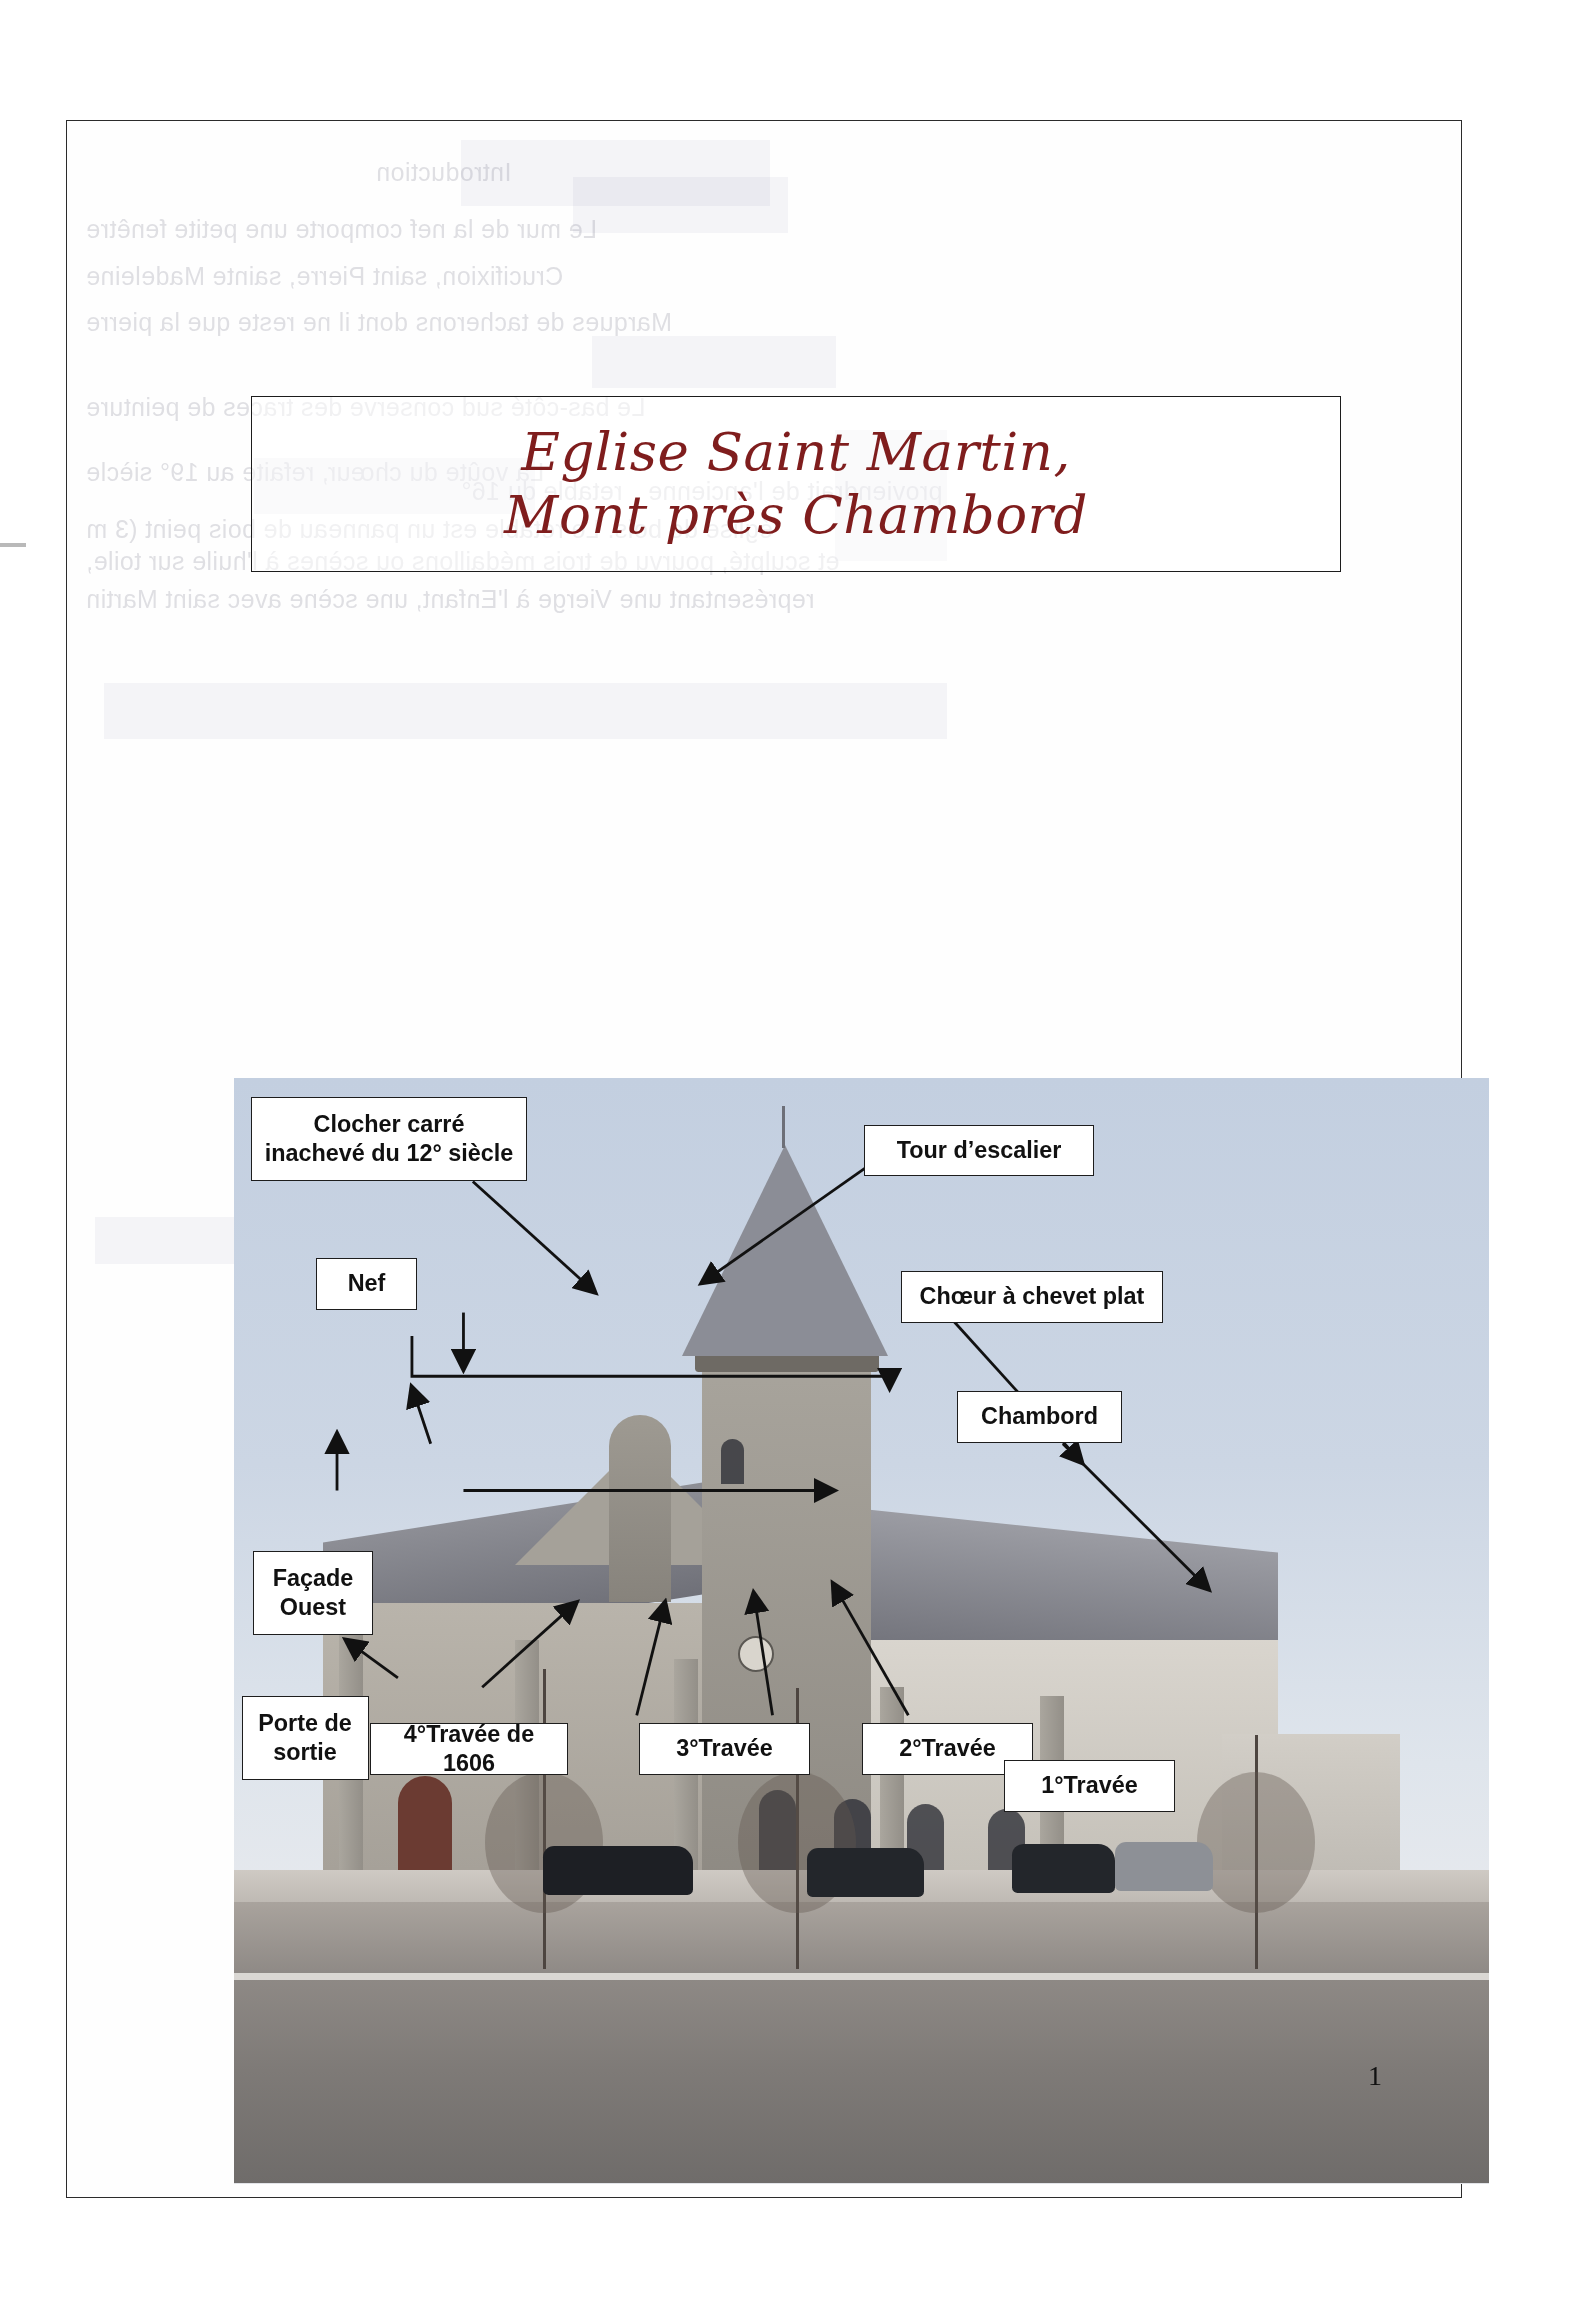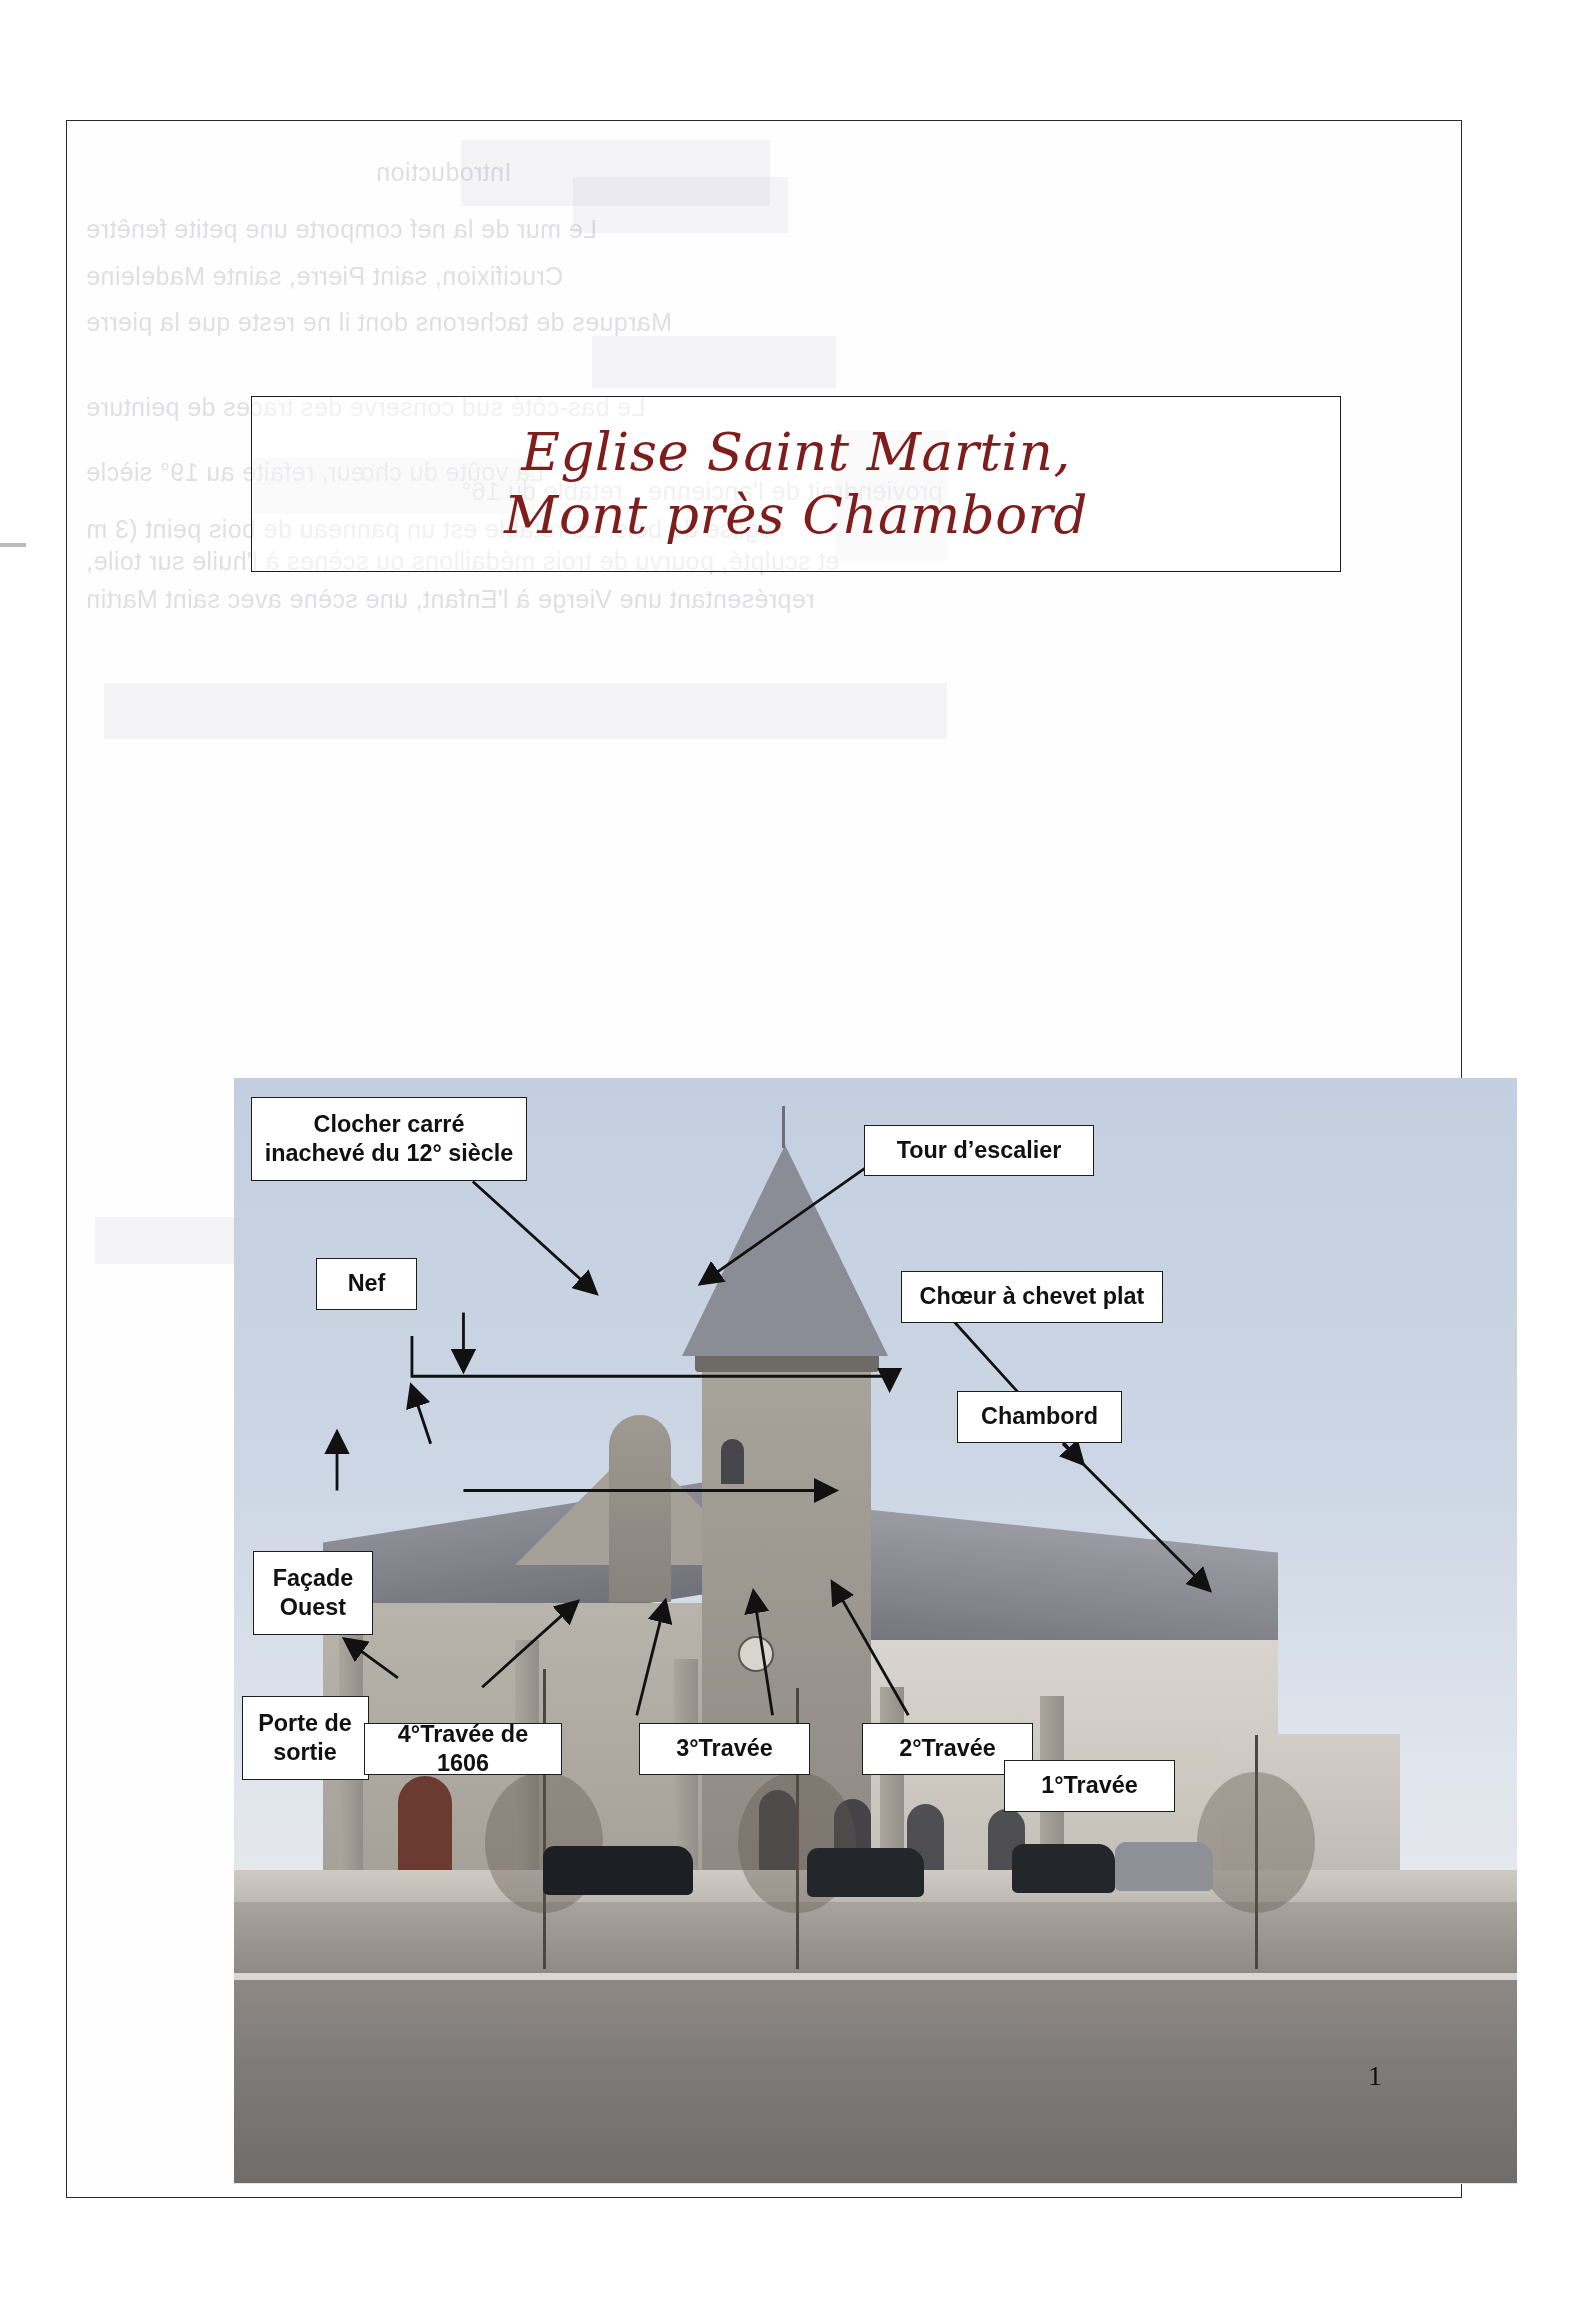--- a/index.html
+++ b/index.html
@@ -77,21 +77,20 @@
 
   
   .photo-wrap {
     position: absolute;
     left: 167px;
     top: 957px;
     width: 1255px;
     height: 1106px;
     overflow: hidden;
     background: #be185d;
-    padding-left: 28px;
   }
 
   
   .sky {
     position: absolute;
     inset: 0;
     background: linear-gradient(to bottom, #c3cfe0 0%, #ccd6e4 35%, #dfe5ec 62%, #e8eaee 78%, #e2e4e8 100%);
   }
   
   .road {
@@ -420,21 +419,21 @@
     <div class="callout" style="left:17px; top:19px; width:276px; height:84px;">Clocher carré
 inachevé du 12° siècle</div>
     <div class="callout" style="left:630px; top:47px; width:230px; height:51px;">Tour d’escalier</div>
     <div class="callout" style="left:82px; top:180px; width:101px; height:52px;">Nef</div>
     <div class="callout" style="left:620px; top:193px; width:262px; height:52px;margin-left:47px;">Chœur à chevet plat</div>
     <div class="callout" style="left:723px; top:313px; width:165px; height:52px;">Chambord</div>
     <div class="callout" style="left:19px; top:473px; width:120px; height:84px;">Façade
 Ouest</div>
     <div class="callout" style="left:7.5px; top:618px; width:127px; height:84px;">Porte de
 sortie</div>
-    <div class="callout" style="left:130px; top:645px; width:198px; height:52px;">4°Travée de 1606</div>
+    <div class="callout" style="left:136px; top:645px; width:198px; height:52px;">4°Travée de 1606</div>
     <div class="callout" style="left:405px; top:645px; width:171px; height:52px;">3°Travée</div>
     <div class="callout" style="left:588px; top:645px; width:171px; height:52px;margin-left:40px;">2°Travée</div>
     <div class="callout" style="left:770px; top:682px; width:171px; height:52px;">1°Travée</div>
   </div>
 
   <div class="page-number">1</div>
 </div>
 
 <div class="edge-mark"></div>
 

